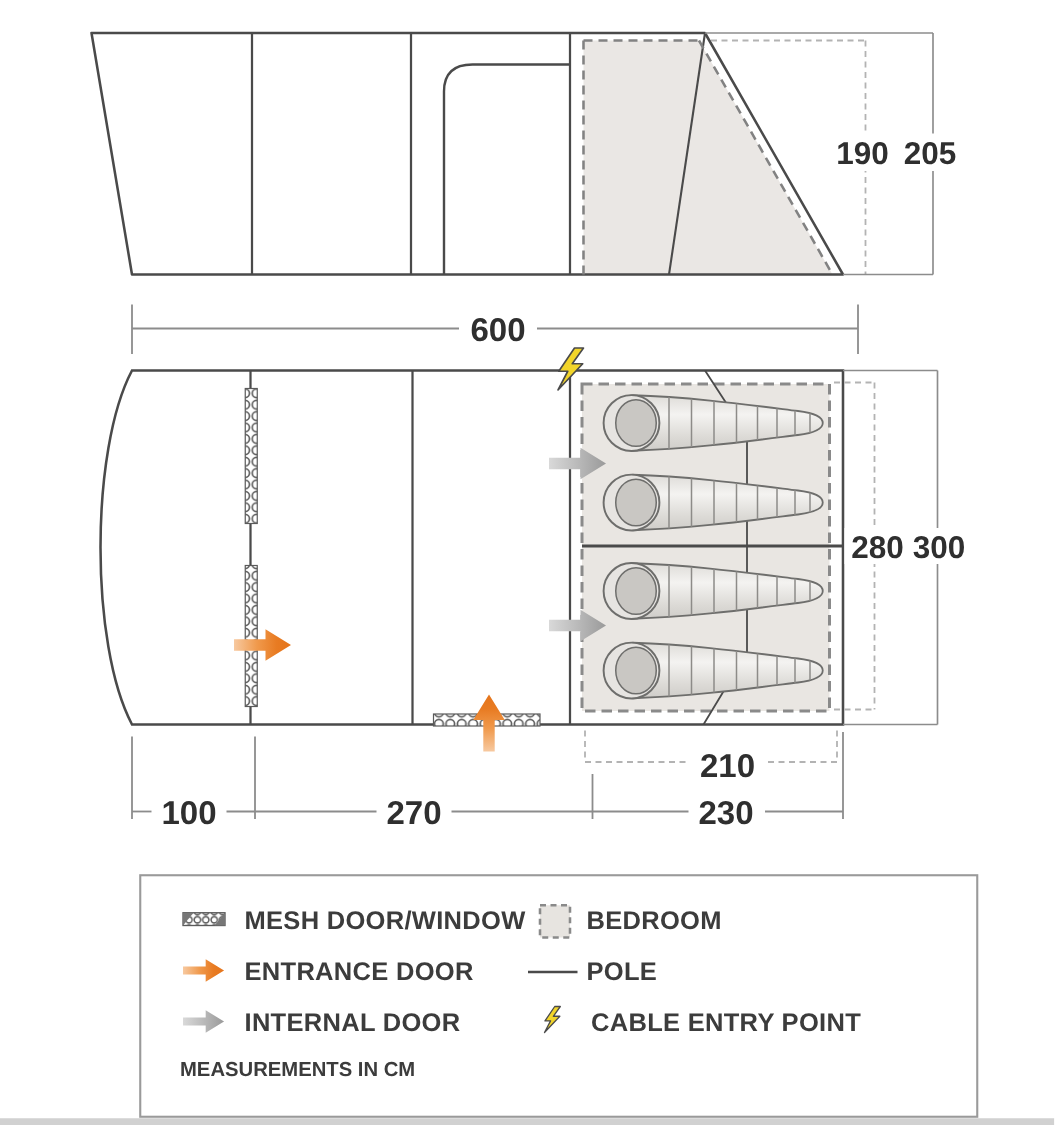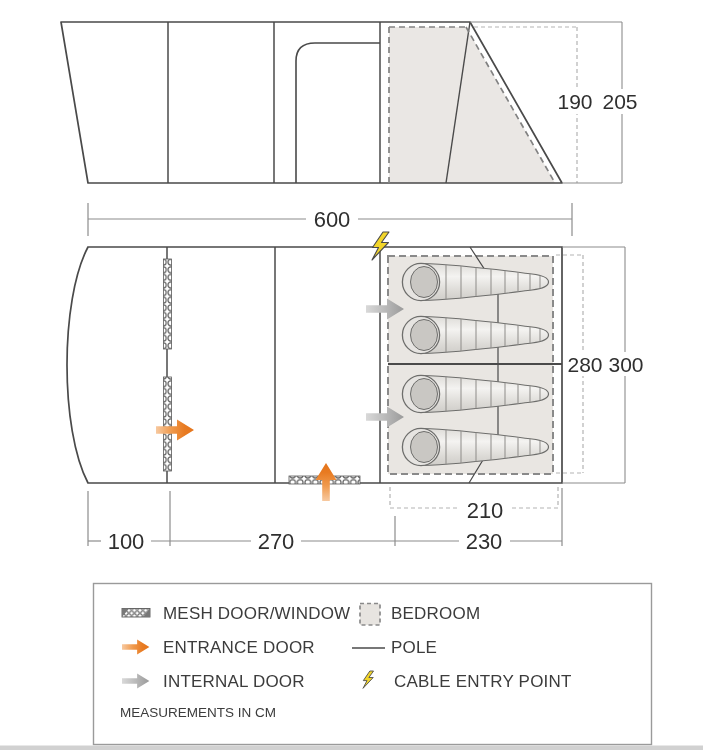--- a/index.html
+++ b/index.html
@@ -1,17 +1,17 @@
 <!DOCTYPE html>
 <html><head>
 <meta charset="utf-8">
 <style>
   html,body{margin:0;padding:0;background:#ffffff;}
   .stage{position:relative;width:703px;height:750px;background:#ffffff;overflow:hidden;
-         font-family:"Liberation Sans", sans-serif;}
+         font-family:"Liberation Sans", sans-serif;font-weight:bold;}
   svg{position:absolute;left:0;top:0;}
   text{font-family:"Liberation Sans", sans-serif;fill:#2f2f2f;}
   .dim-num{font-size:22px;}
   .dim-num-sm{font-size:21px;}
   .legend-label{font-size:17px;fill:#3c3c3c;letter-spacing:.2px;}
   .legend-note{font-size:13.5px;fill:#3c3c3c;}
 </style>
 </head>
 <body>
 

